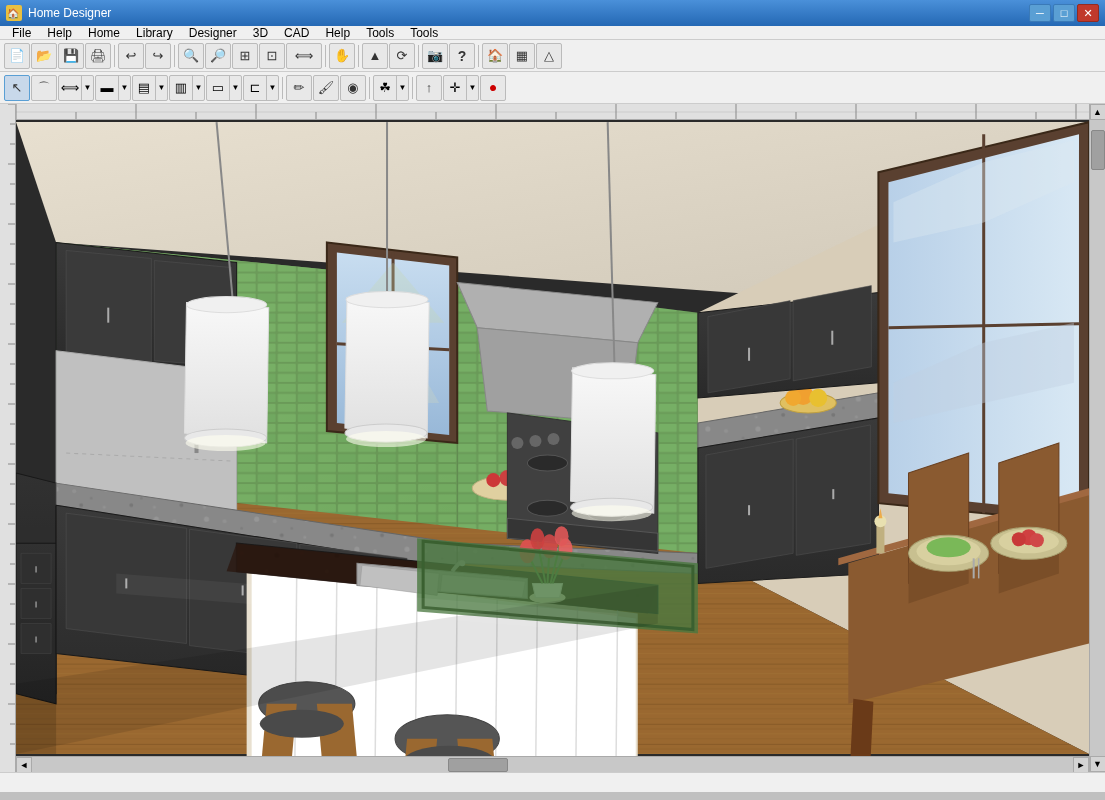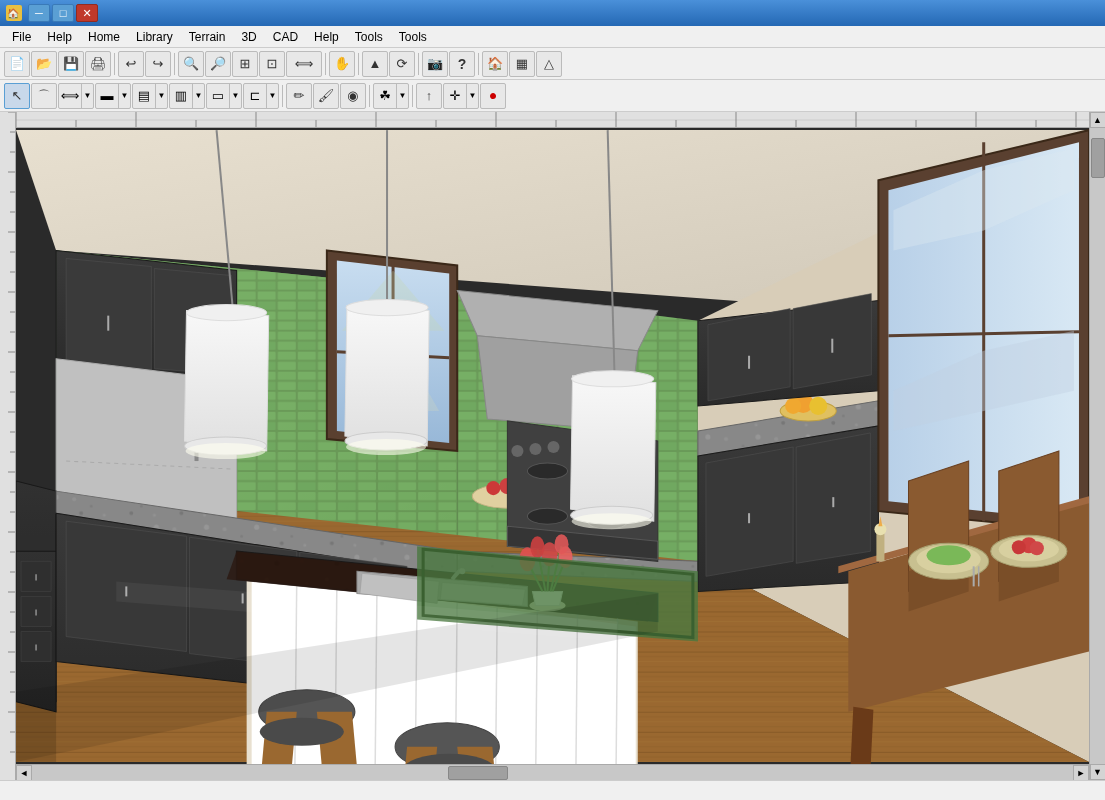--- a/index.html
+++ b/index.html
@@ -54,21 +54,21 @@
       align-items: center;
       justify-content: center;
       cursor: pointer;
       border-radius: 2px;
     }
     .win-btn.close-btn { background: #c0392b; border-color: #922b21; }
 
     
     #menu-bar {
       background: #f0f0f0;
-      height: 22px;
+      height: 14px;
       display: flex;
       align-items: center;
       padding: 0 4px;
       border-bottom: 1px solid #ccc;
     }
     .menu-item {
       padding: 2px 8px;
       font-size: 12px;
       color: #000;
       cursor: pointer;
@@ -286,33 +286,34 @@
       left: 0;
       width: 100%;
       height: 100%;
     }
   </style>
 </head>
 <body>
 
 <div id="title-bar">
   <div class="title-icon">🏠</div>
+  <span class="title-text">Home Designer</span>
   <div class="win-controls">
     <div class="win-btn">─</div>
     <div class="win-btn">□</div>
     <div class="win-btn close-btn">✕</div>
   </div>
 </div>
 
 <div id="menu-bar">
   <div class="menu-item">File</div>
   <div class="menu-item">Help</div>
   <div class="menu-item">Home</div>
   <div class="menu-item">Library</div>
-  <div class="menu-item">Terrain</div>
+  <div class="menu-item">Designer</div>
   <div class="menu-item">3D</div>
   <div class="menu-item">CAD</div>
   <div class="menu-item">Help</div>
   <div class="menu-item">Tools</div>
   <div class="menu-item">Tools</div>
 </div>
 
 <div id="toolbar1">
   <div class="tb-btn" title="New">📄</div>
   <div class="tb-btn" title="Open">📂</div>

